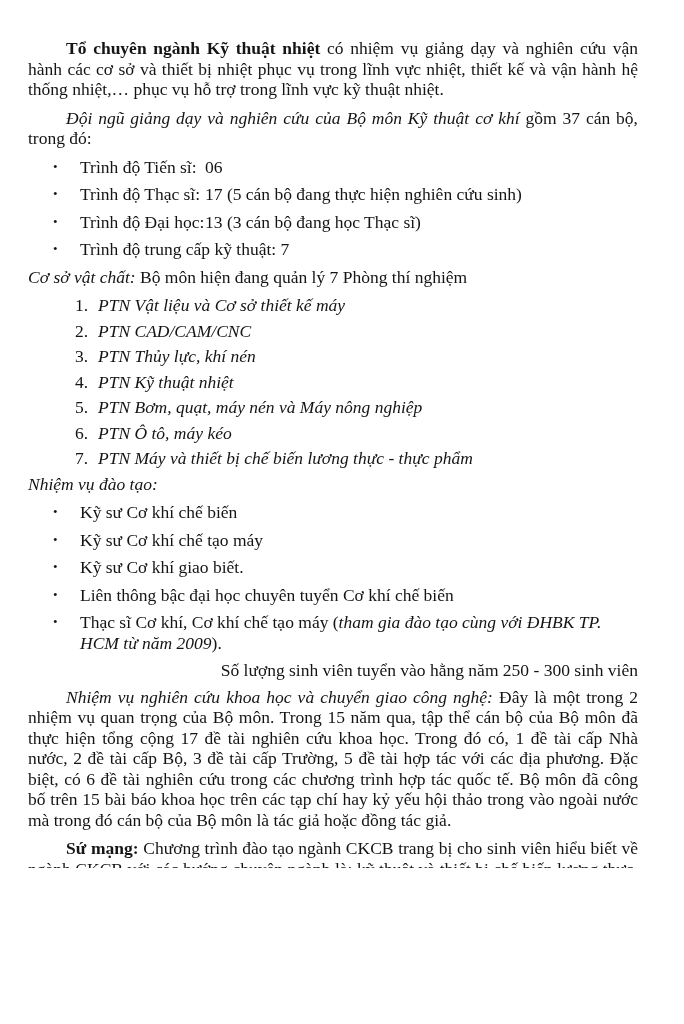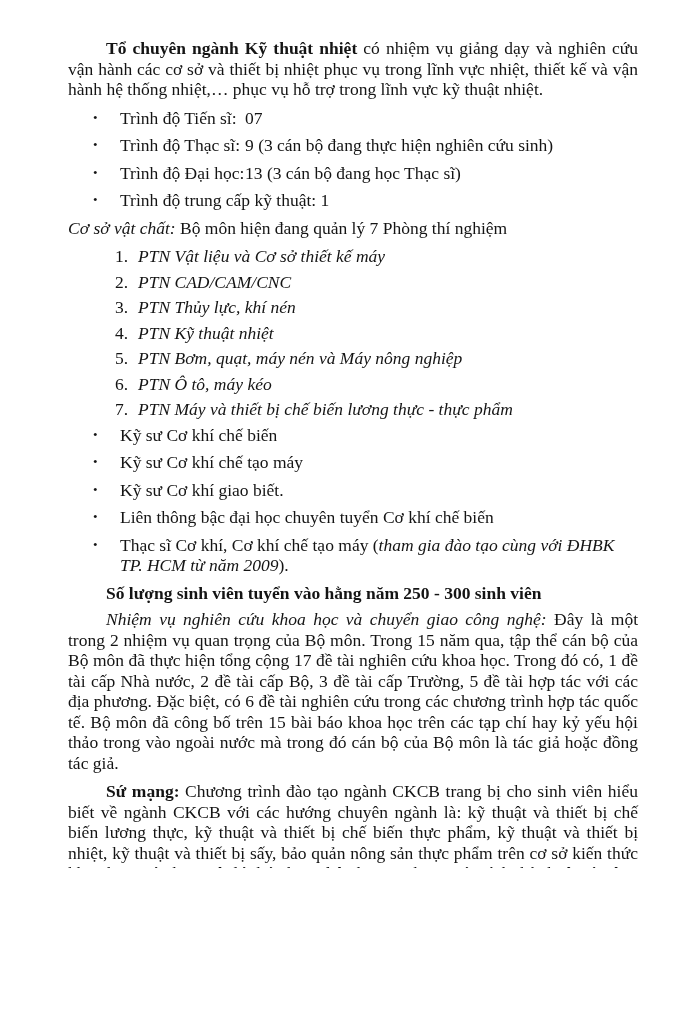--- a/index.html
+++ b/index.html
@@ -4,21 +4,21 @@
 <style>
   html,body { margin:0; padding:0; background:#ffffff; }
   .page {
     position: relative;
     width: 684px;
     height: 868px;
     margin: 0 auto;
     background: #ffffff;
     overflow: hidden;
     box-sizing: border-box;
-    padding: 38px 46px 0 68px;
+    padding: 38px 46px 0 28px;
     font-family: "Liberation Serif", "DejaVu Serif", serif;
     font-size: 17.5px;
     line-height: 20.5px;
     color: #141414;
   }
   .para {
     margin: 0 0 8px 0;
     text-indent: 38px;
     text-align: justify;
   }
@@ -48,46 +48,47 @@
   .n-row {
     display: flex;
     margin: 0 0 5px 47px;
     text-align: left;
   }
   .n-num {
     flex: 0 0 23px;
     width: 23px;
   }
   .n-text { flex: 1 1 auto; font-style: italic; }
-  .single-line { margin: 2px 0 6px 0; text-indent: 38px; text-align: left; font-weight: bold; }
+  .single-line { margin: 2px 0 6px 0; text-indent: 38px; text-align: right; }
 </style>
 </head>
 <body>
 
 <div class="page">
 
   <p class="para"><span class="lead-bold">Tổ chuyên ngành Kỹ thuật nhiệt</span><span> có nhiệm vụ giảng dạy và nghiên cứu vận hành các cơ sở và thiết bị nhiệt phục vụ trong lĩnh vực nhiệt, thiết kế và vận hành hệ thống nhiệt,… phục vụ hỗ trợ trong lĩnh vực kỹ thuật nhiệt.</span></p>
 
+  <p class="para"><span class="lead-italic">Đội ngũ giảng dạy và nghiên cứu của Bộ môn Kỹ thuật cơ khí</span><span> gồm 37 cán bộ, trong đó:</span></p>
 
   <div>
     <div class="b-row">
       <span class="b-marker">•</span>
-      <span class="b-text"><span class="deg-label">Trình độ Tiến sĩ:</span><span>07</span></span>
+      <span class="b-text"><span class="deg-label">Trình độ Tiến sĩ:</span><span>06</span></span>
     </div>
     <div class="b-row">
       <span class="b-marker">•</span>
-      <span class="b-text"><span class="deg-label">Trình độ Thạc sĩ:</span><span>9 (3 cán bộ đang thực hiện nghiên cứu sinh)</span></span>
+      <span class="b-text"><span class="deg-label">Trình độ Thạc sĩ:</span><span>17 (5 cán bộ đang thực hiện nghiên cứu sinh)</span></span>
     </div>
     <div class="b-row">
       <span class="b-marker">•</span>
       <span class="b-text"><span class="deg-label">Trình độ Đại học:</span><span>13 (3 cán bộ đang học Thạc sĩ)</span></span>
     </div>
     <div class="b-row">
       <span class="b-marker">•</span>
-      <span class="b-text"><span>Trình độ trung cấp kỹ thuật: 1</span></span>
+      <span class="b-text"><span>Trình độ trung cấp kỹ thuật: 7</span></span>
     </div>
   </div>
 
   <p class="side-head"><span class="lead-italic">Cơ sở vật chất:</span><span> Bộ môn hiện đang quản lý 7 Phòng thí nghiệm</span></p>
 
   <div>
     <div class="n-row">
       <span class="n-num">1.</span>
       <span class="n-text">PTN Vật liệu và Cơ sở thiết kế máy</span>
     </div>
@@ -110,20 +111,21 @@
     <div class="n-row">
       <span class="n-num">6.</span>
       <span class="n-text">PTN Ô tô, máy kéo</span>
     </div>
     <div class="n-row">
       <span class="n-num">7.</span>
       <span class="n-text">PTN Máy và thiết bị chế biến lương thực - thực phẩm</span>
     </div>
   </div>
 
+  <p class="side-head lead-italic">Nhiệm vụ đào tạo:</p>
 
   <div>
     <div class="b-row">
       <span class="b-marker">•</span>
       <span class="b-text">Kỹ sư Cơ khí chế biến</span>
     </div>
     <div class="b-row">
       <span class="b-marker">•</span>
       <span class="b-text">Kỹ sư Cơ khí chế tạo máy</span>
     </div>

